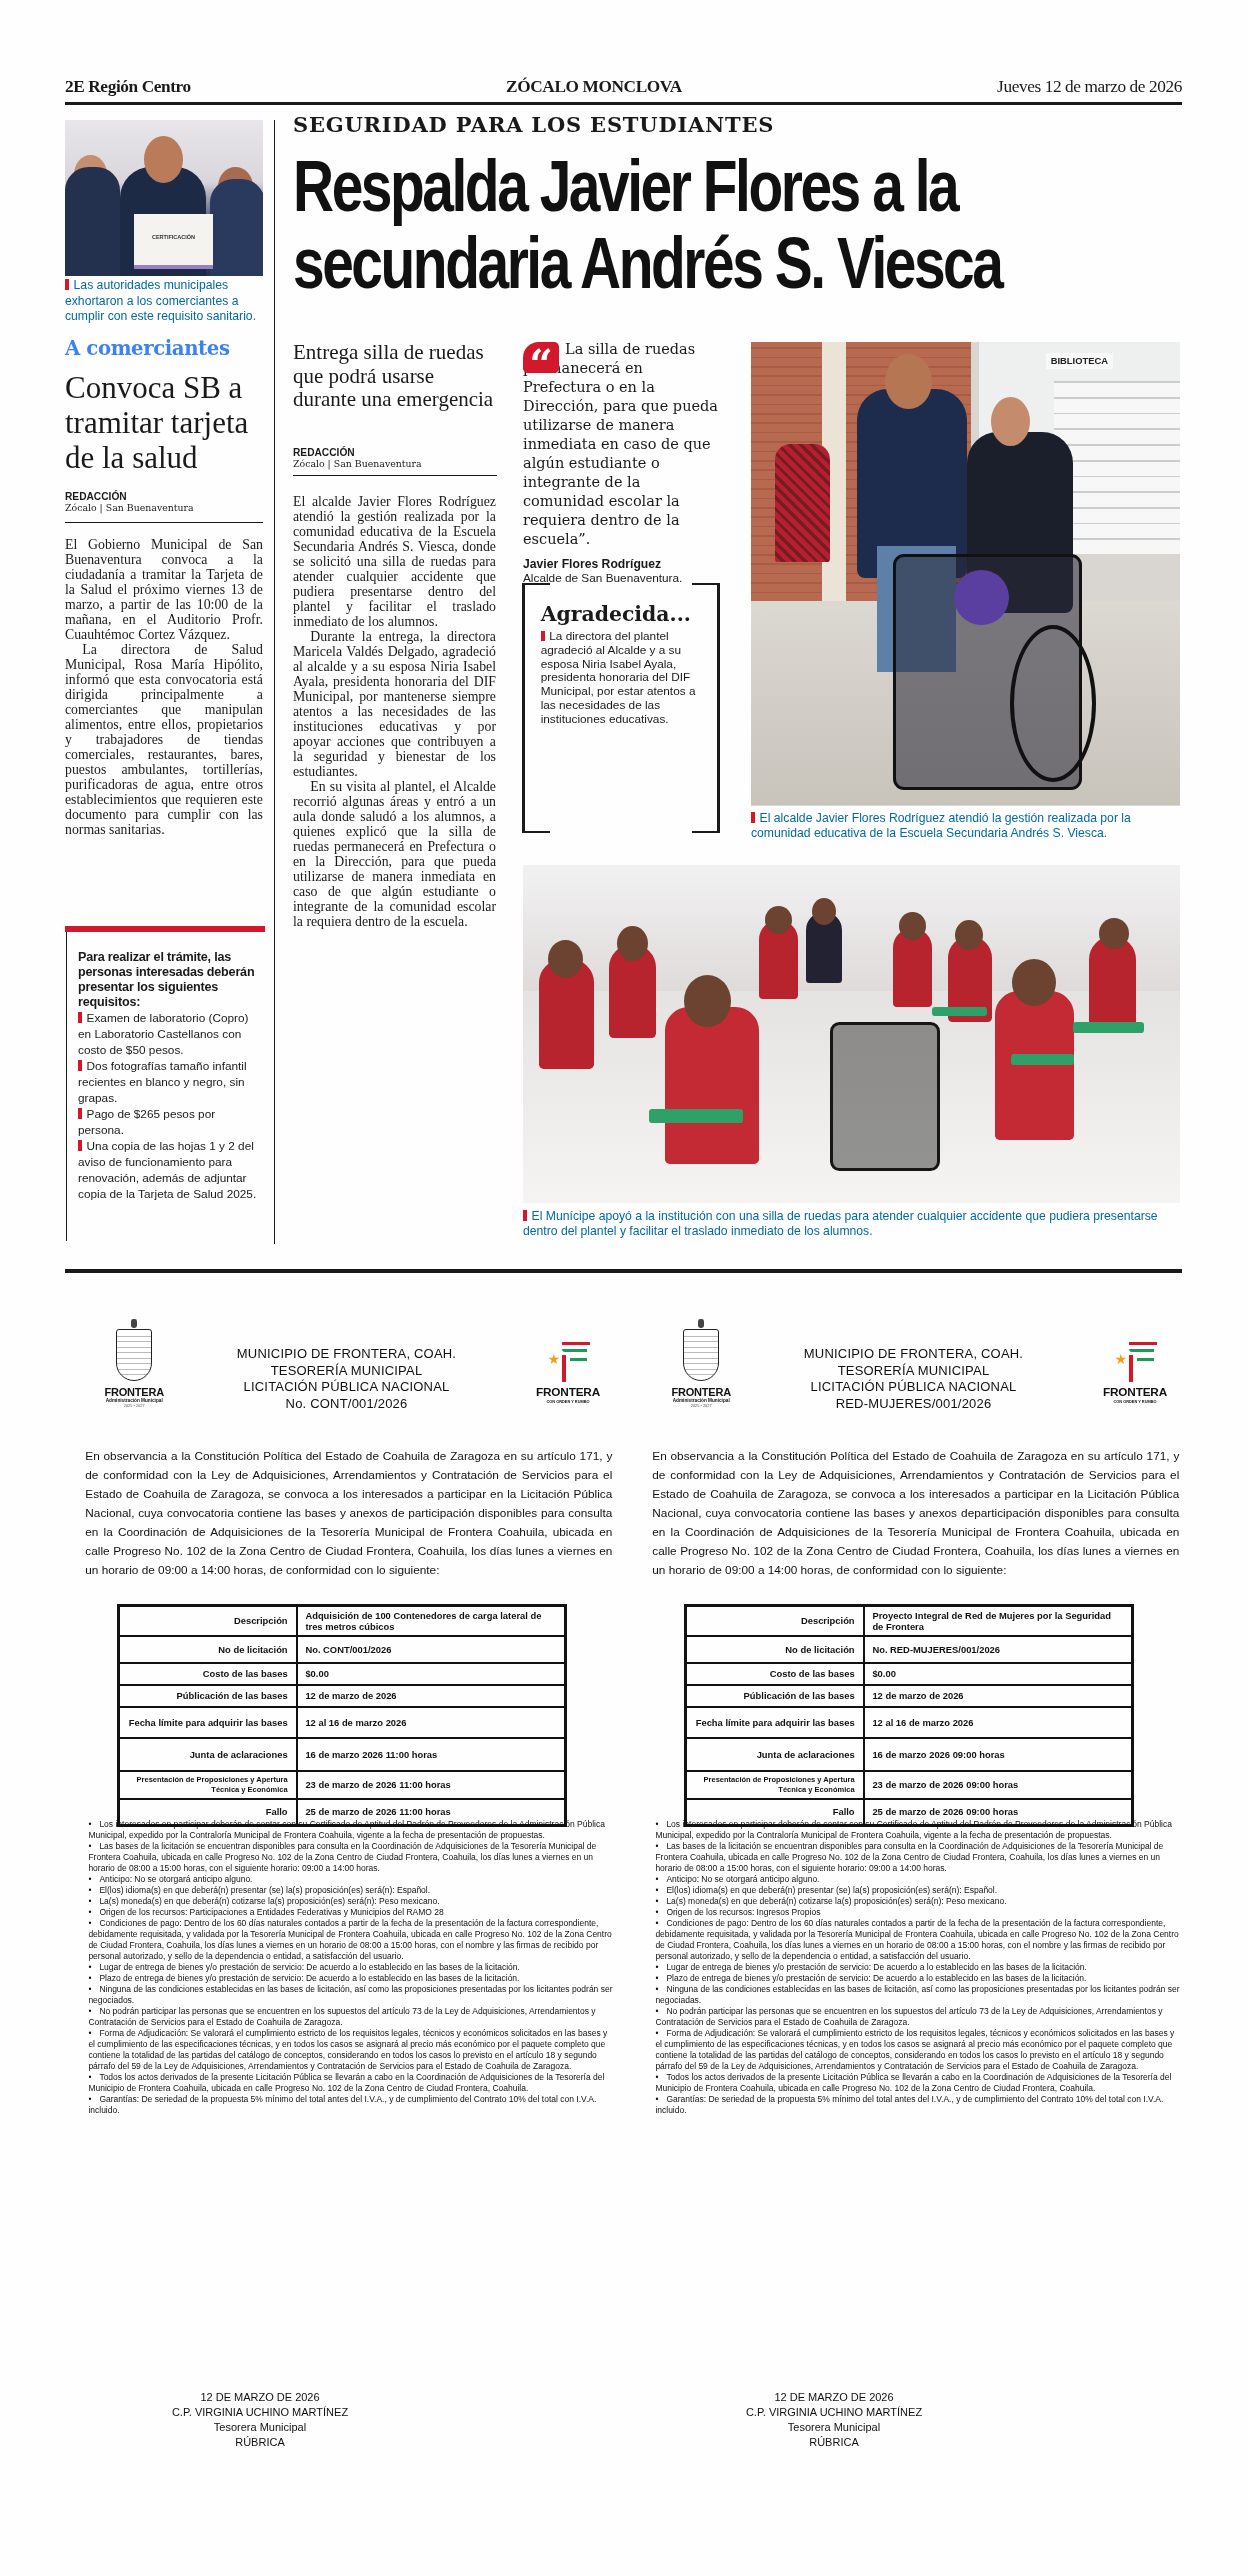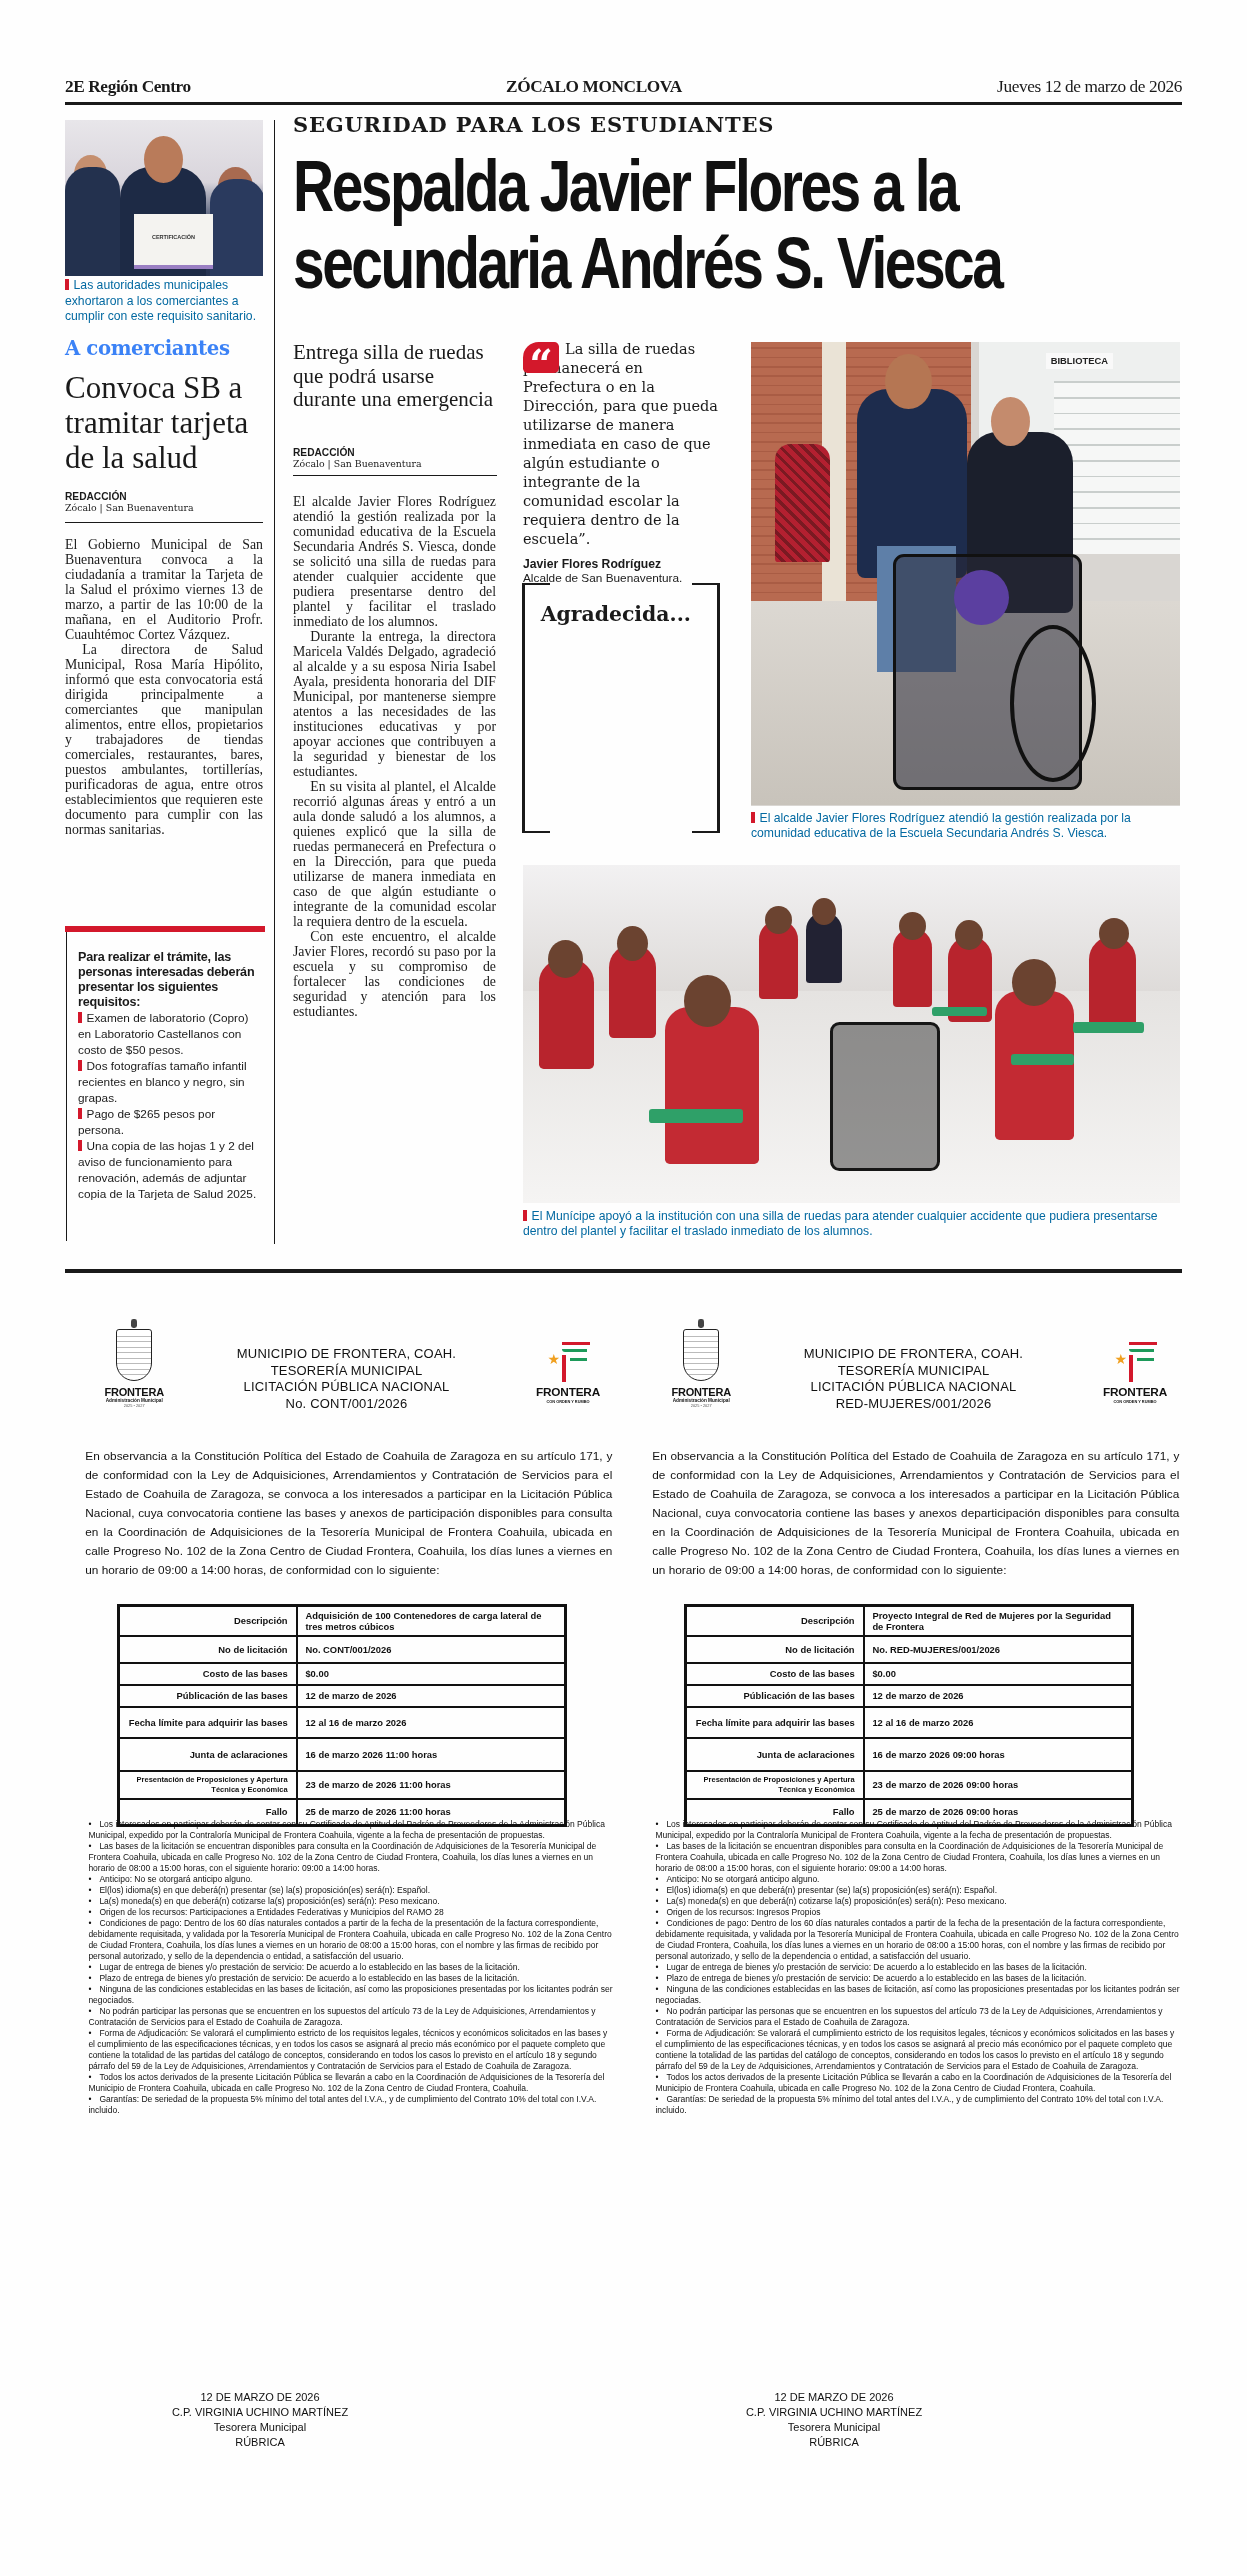--- a/index.html
+++ b/index.html
@@ -192,38 +192,38 @@
 <div class="abs sub-headline">Entrega silla de ruedas que podrá usarse durante una emergencia</div>
 <div class="abs main-byline">
   <div class="byline-label">REDACCIÓN</div>
   <div class="byline-place">Zócalo | San Buenaventura</div>
   <div class="rule"></div>
 </div>
 <div class="abs body-text main-body">
   <p class="first">El alcalde Javier Flores Rodríguez atendió la gestión realizada por la comunidad educativa de la Escuela Secundaria Andrés S. Viesca, donde se solicitó una silla de ruedas para atender cualquier accidente que pudiera presentarse dentro del plantel y facilitar el traslado inmediato de los alumnos.</p>
   <p>Durante la entrega, la directora Maricela Valdés Delgado, agradeció al alcalde y a su esposa Niria Isabel Ayala, presidenta honoraria del DIF Municipal, por mantenerse siempre atentos a las necesidades de las instituciones educativas y por apoyar acciones que contribuyen a la seguridad y bienestar de los estudiantes.</p>
   <p>En su visita al plantel, el Alcalde recorrió algunas áreas y entró a un aula donde saludó a los alumnos, a quienes explicó que la silla de ruedas permanecerá en Prefectura o en la Dirección, para que pueda utilizarse de manera inmediata en caso de que algún estudiante o integrante de la comunidad escolar la requiera dentro de la escuela.</p>
-  <p>Con este encuentro, el alcalde Javier Flores, recordó su paso por la escuela y su compromiso de fortalecer las condiciones de seguridad y atención para los estudiantes.</p>
 </div>
 
 <div class="abs quote-block">
   <div class="quote-mark">“</div>
   <div class="quote-text">La silla de ruedas permanecerá en Prefectura o en la Dirección, para que pueda utilizarse de manera inmediata en caso de que algún estudiante o integrante de la comunidad escolar la requiera dentro de la escuela”.</div>
   <div class="quote-author">
     <b>Javier Flores Rodríguez</b>
     <span>Alcalde de San Buenaventura.</span>
   </div>
 </div>
 
 <div class="abs sidebar-box">
   <div class="tl"></div>
     <div class="tr"></div>
     <div class="bl"></div>
     <div class="br"></div>
   <div class="title">Agradecida...</div>
+  <div class="text"><span class="mark"></span><span>La directora del plantel agradeció al Alcalde y a su esposa Niria Isabel Ayala, presidenta honoraria del DIF Municipal, por estar atentos a las necesidades de las instituciones educativas.</span></div>
 </div>
 
 <div class="abs photo-top">
   <div class="wall"></div>
     <div class="pillar"></div>
   <div class="glass">
       <div class="grid"></div>
     </div>
   <div class="sign">BIBLIOTECA</div>
   <div class="floor"></div>

